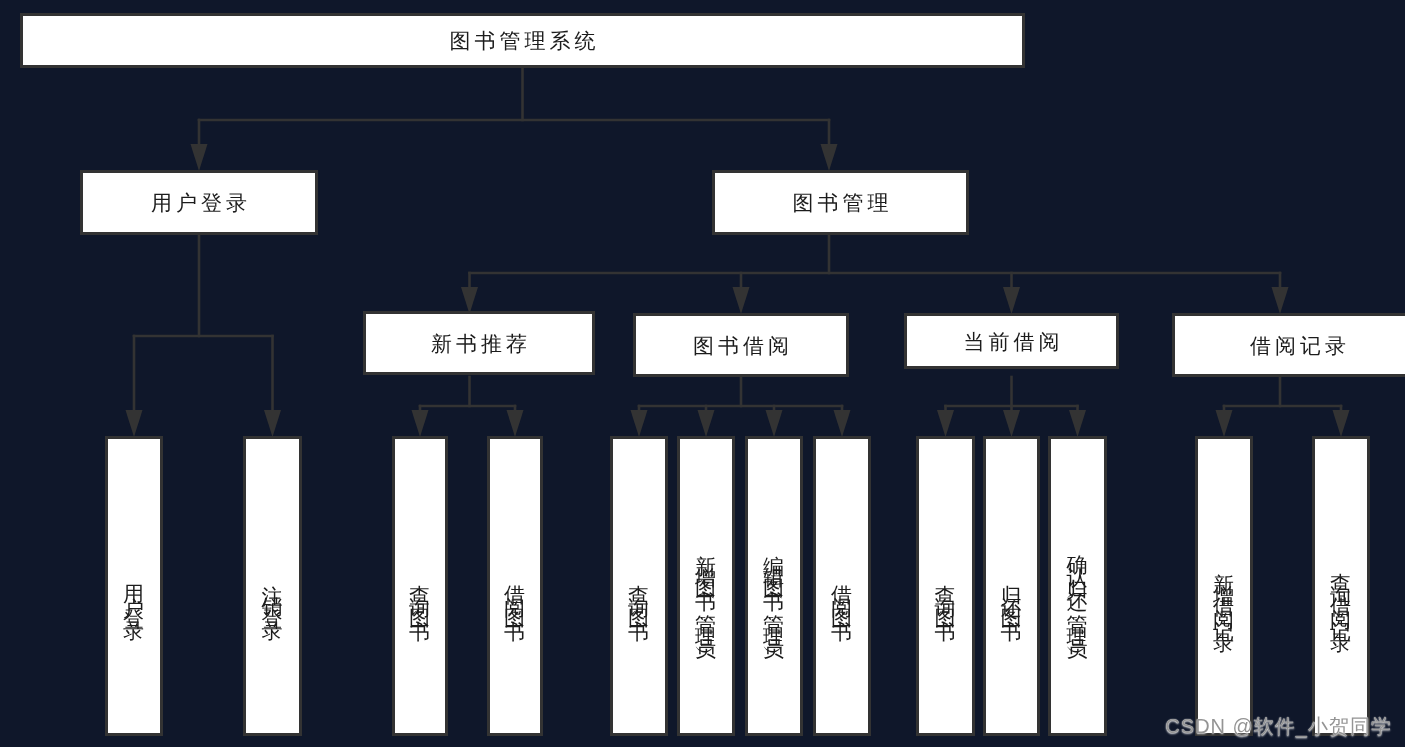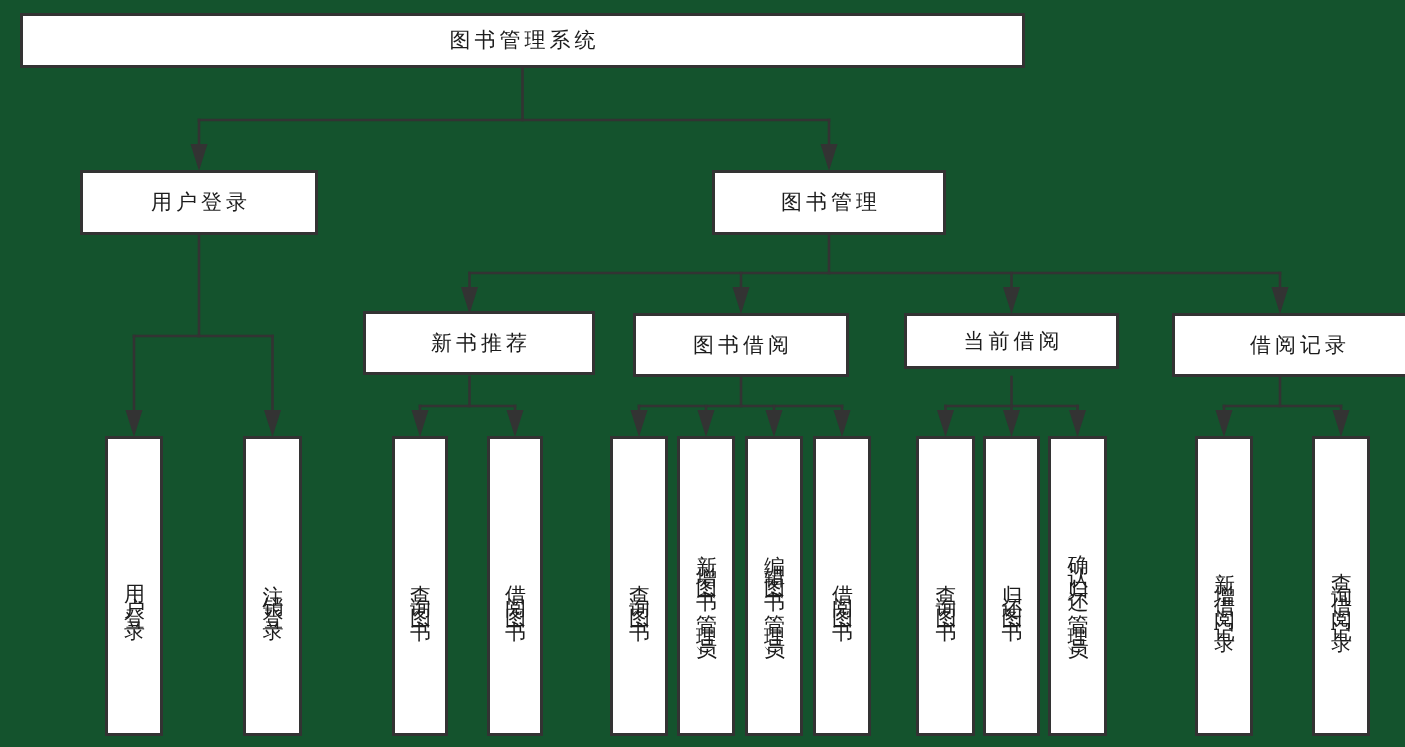--- a/index.html
+++ b/index.html
@@ -1,22 +1,22 @@
 <!DOCTYPE html>
 <html><head>
 <meta charset="utf-8">
 <style>
   html, body { margin: 0; padding: 0; background: #ffffff; }
   .canvas {
     position: relative;
     width: 1405px;
     height: 747px;
-    background: #14532d;
+    background: #0f172a;
     overflow: hidden;
-    font-family: Liberation Serif, serif;
+    font-family: Liberation Sans, sans-serif;
   }
   #connector-svg {
     position: absolute;
     left: 0; top: 0;
     width: 1405px; height: 747px;
     pointer-events: none;
   }
   .node {
     position: absolute;
     box-sizing: border-box;
@@ -113,21 +113,21 @@
       <line x1="1341" y1="406" x2="1341" y2="416" stroke="#333333" stroke-width="2.6" stroke-linecap="square"></line>
       <polygon points="1341,437 1332.5,410 1349.5,410" fill="#333333"></polygon>
     </svg>
   <div id="nodes-layer">
       <div class="node horizontal" style="left: 20px; top: 13px; width: 1005px; height: 55px; border-color: rgb(51, 51, 51);">
         <span class="node-label" style="color: rgb(28, 28, 28);">图书管理系统</span>
       </div>
       <div class="node horizontal" style="left: 80px; top: 170px; width: 238px; height: 65px; border-color: rgb(51, 51, 51);">
         <span class="node-label" style="color: rgb(28, 28, 28);">用户登录</span>
       </div>
-      <div class="node horizontal" style="left: 712px; top: 170px; width: 234px; height: 65px; border-color: rgb(51, 51, 51);">
+      <div class="node horizontal" style="left: 712px; top: 170px; width: 257px; height: 65px; border-color: rgb(51, 51, 51);">
         <span class="node-label" style="color: rgb(28, 28, 28);">图书管理</span>
       </div>
       <div class="node vertical" style="left: 105px; top: 436px; width: 58px; height: 300px; border-color: rgb(51, 51, 51);">
         <span class="node-label" style="color: rgb(28, 28, 28);">用户登录</span>
       </div>
       <div class="node vertical" style="left: 243px; top: 436px; width: 59px; height: 300px; border-color: rgb(51, 51, 51);">
         <span class="node-label" style="color: rgb(28, 28, 28);">注销登录</span>
       </div>
       <div class="node horizontal" style="left: 363px; top: 311px; width: 232px; height: 64px; border-color: rgb(51, 51, 51);">
         <span class="node-label" style="color: rgb(28, 28, 28);">新书推荐</span>
@@ -168,13 +168,14 @@
       <div class="node vertical" style="left: 1048px; top: 436px; width: 59px; height: 300px; border-color: rgb(51, 51, 51);">
         <span class="node-label" style="color: rgb(28, 28, 28);">确认归还（管理员）</span>
       </div>
       <div class="node vertical" style="left: 1195px; top: 436px; width: 58px; height: 300px; border-color: rgb(51, 51, 51);">
         <span class="node-label" style="color: rgb(28, 28, 28);">新增借阅记录</span>
       </div>
       <div class="node vertical" style="left: 1312px; top: 436px; width: 58px; height: 300px; border-color: rgb(51, 51, 51);">
         <span class="node-label" style="color: rgb(28, 28, 28);">查询借阅记录</span>
       </div>
     </div>
+  <div class="watermark">CSDN @软件_小贺同学</div>
 </div>
 
 </body></html>

